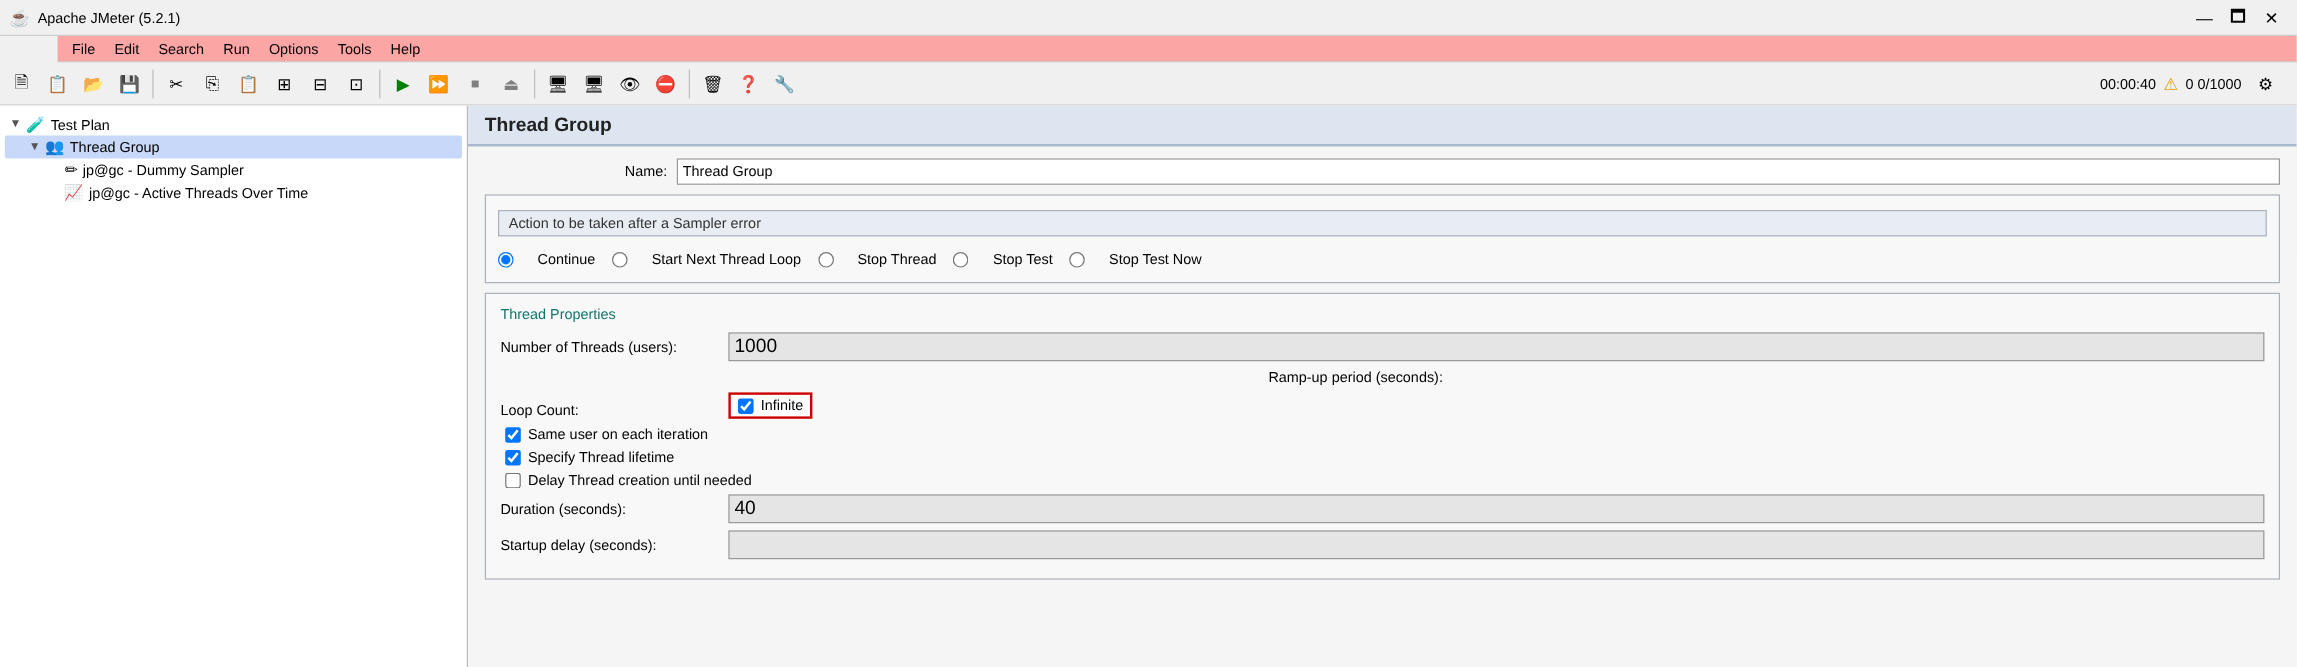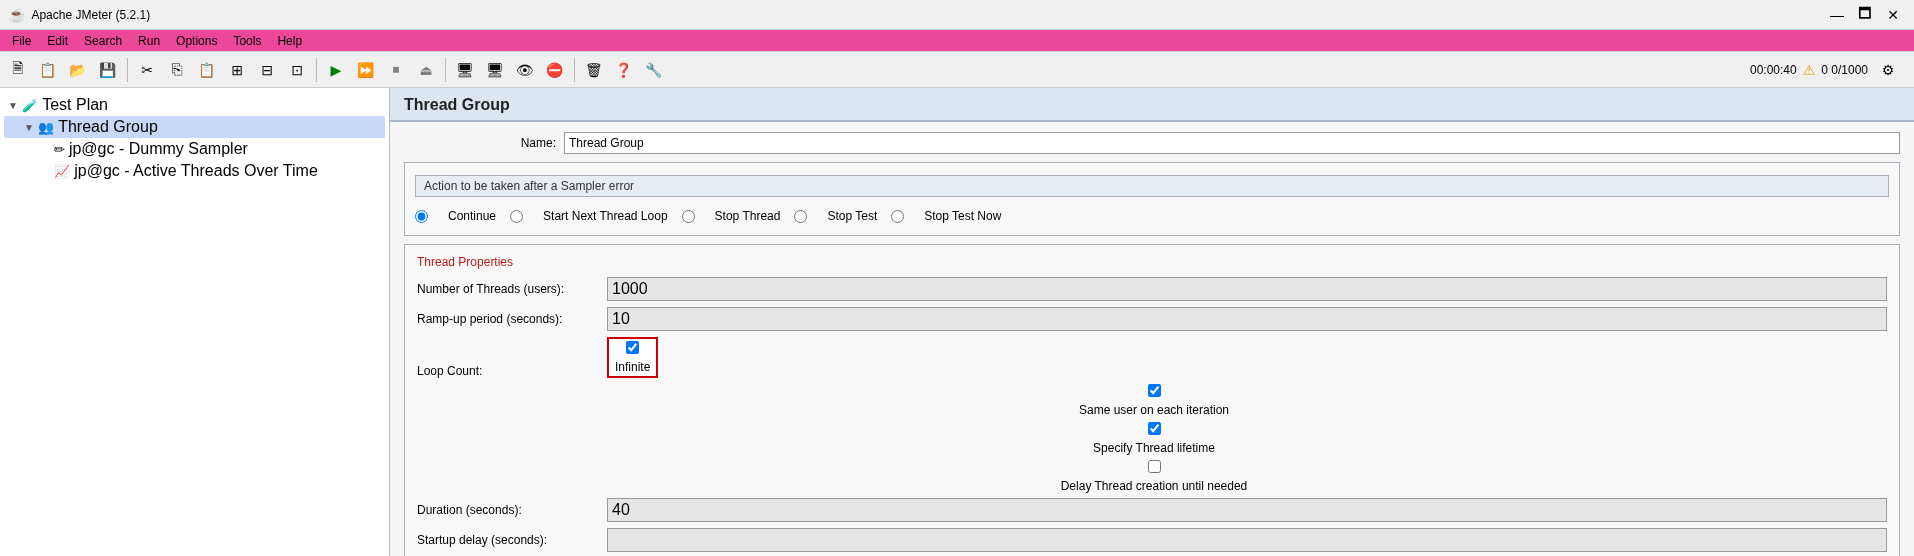--- a/index.html
+++ b/index.html
@@ -18,26 +18,27 @@
     #title-bar .app-icon { margin-right: 6px; font-size: 14px; }
     #title-bar .title-text { flex: 1; font-size: 12px; }
     #title-bar .win-controls { display: flex; gap: 2px; }
     #title-bar .win-btn {
       width: 26px; height: 20px; border: none; background: transparent;
       cursor: pointer; font-size: 14px; display: flex; align-items: center; justify-content: center;
     }
 
     
     #menu-bar {
-      background: #ec4899;
+      background: #fca5a5;
       height: 22px;
       display: flex;
       align-items: center;
       padding: 0 4px;
       border-bottom: 1px solid #ccc;
+      margin-left: 48px;
     }
     .menu-item {
       padding: 2px 8px;
       cursor: pointer;
       font-size: 12px;
     }
 
     
     #toolbar {
       background: #f0f0f0;
@@ -87,21 +88,21 @@
       display: flex;
       align-items: center;
       padding: 2px 4px;
       cursor: pointer;
       border-radius: 2px;
       white-space: nowrap;
     }
     .tree-item.selected { background: #c8d8f8; }
     .tree-arrow { width: 14px; font-size: 10px; color: #555; flex-shrink: 0; }
     .tree-icon { margin-right: 4px; font-size: 13px; flex-shrink: 0; }
-    .tree-label { font-size: 16px; }
+    .tree-label { font-size: 12px; }
     .tree-child { padding-left: 20px; }
     .tree-child2 { padding-left: 36px; }
 
     
     #right-panel {
       flex: 1;
       background: #f5f5f5;
       overflow-y: auto;
       padding: 0;
     }
@@ -178,21 +179,21 @@
 
     
     .thread-props {
       border: 1px solid #aab0bb;
       padding: 10px 12px;
       margin-bottom: 8px;
       background: #f8f8f8;
     }
     .thread-props-title {
       font-size: 12px;
-      color: #b91c1c;
+      color: #0f766e;
       margin-bottom: 8px;
       font-weight: normal;
     }
 
     .prop-row {
       display: flex;
       align-items: center;
       margin-bottom: 6px;
       justify-content: center;
     }
@@ -221,31 +222,29 @@
       font-size: 12px;
       flex-shrink: 0;
     }
     .loop-count-box {
       border: 2px solid #cc0000;
       padding: 2px 6px;
       display: flex;
       align-items: center;
       gap: 6px;
       background: white;
-      flex-direction: column;
     }
 
     .checkbox-row {
       display: flex;
-      align-items: center;
+      align-items: flex-end;
       gap: 6px;
       margin-bottom: 5px;
       font-size: 12px;
       padding-left: 4px;
-      flex-direction: column;
     }
     .checkbox-row input[type="checkbox"] { cursor: pointer; }
   </style>
 </head>
 <body>
 
 <div id="title-bar">
   <span class="app-icon">☕</span>
   <span class="title-text">Apache JMeter (5.2.1)</span>
   <div class="win-controls">
@@ -364,21 +363,20 @@
       <div class="thread-props">
         <div class="thread-props-title">Thread Properties</div>
 
         <div class="prop-row">
           <span class="prop-label">Number of Threads (users):</span>
           <input class="prop-input" type="text" value="1000" style="">
         </div>
 
         <div class="prop-row">
           <span class="prop-label">Ramp-up period (seconds):</span>
-          <input class="prop-input" type="text" value="10" style="">
         </div>
 
         <div class="loop-count-row">
           <span class="loop-count-label">Loop Count:</span>
           <div class="loop-count-box">
             <input type="checkbox" checked="" style="">
             <span>Infinite</span>
           </div>
         </div>
 

